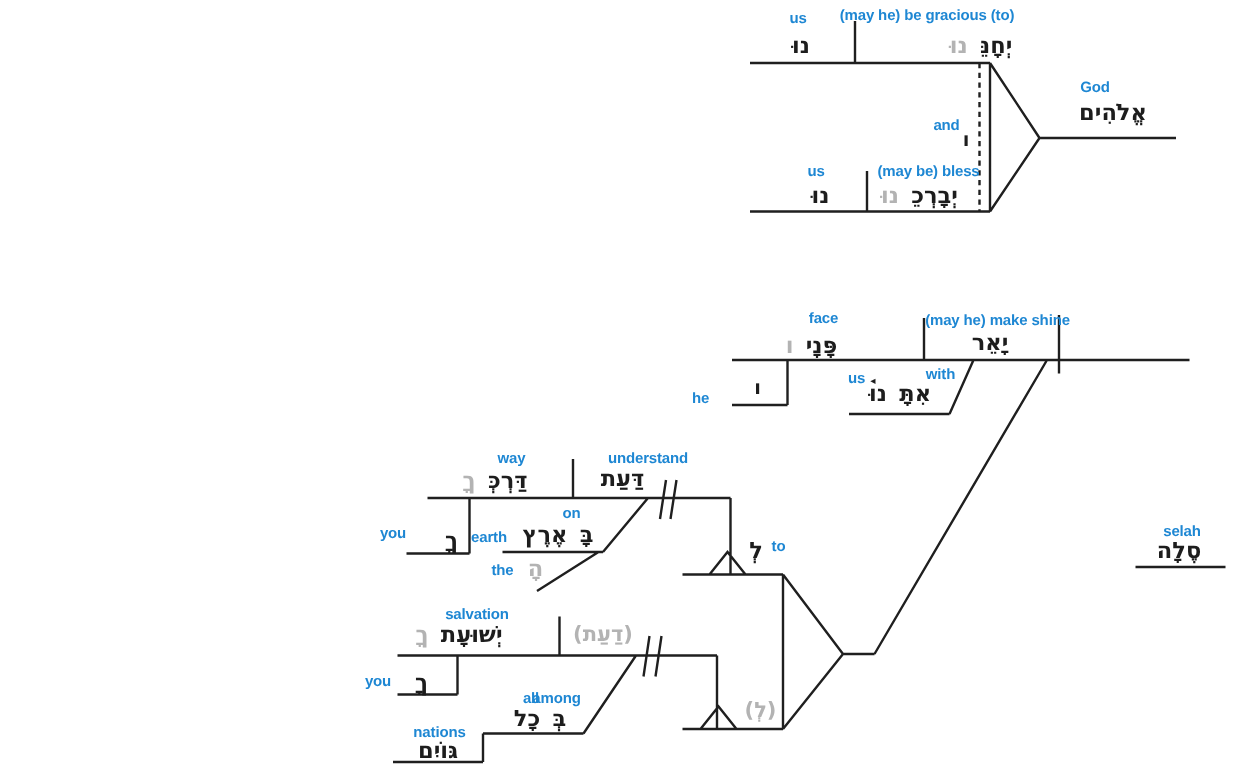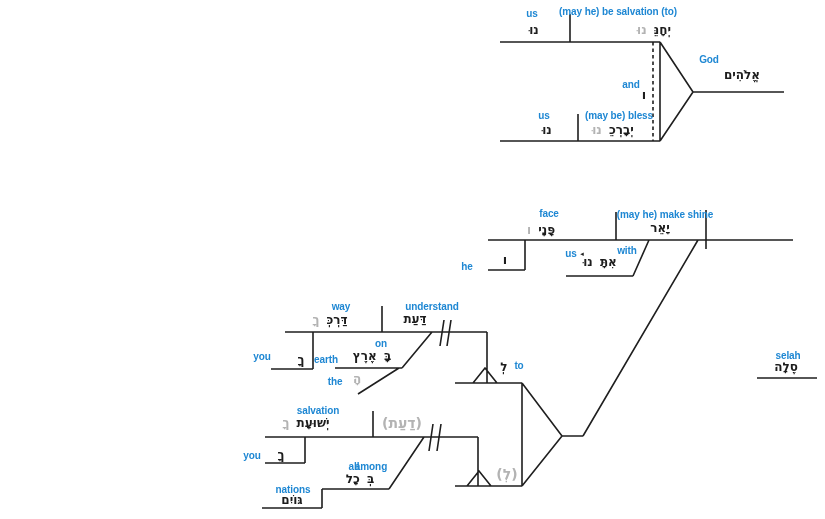--- a/index.html
+++ b/index.html
@@ -2,21 +2,21 @@
 <html><head>
 <meta charset="utf-8">
 <style>
   html,body{margin:0;padding:0;background:#fff;}
   #canvas{position:relative;width:825px;height:519px;background:#ffffff;overflow:hidden;
           font-family:"Liberation Sans",sans-serif;text-decoration:underline;}
   #lines{position:absolute;left:0;top:0;}
   .g{position:absolute;transform:translate(-50%,-50%);color:#1e87d3;font-size:10px;
      font-weight:bold;white-space:nowrap;letter-spacing:-0.1px;}
   .h,.hgroup{position:absolute;transform:translate(-50%,-50%);color:#1d1d1d;
-     font-family:"DejaVu Sans",sans-serif;font-size:12px;font-weight:bold;white-space:nowrap;}
+     font-family:"DejaVu Sans",sans-serif;font-size:15px;font-weight:bold;white-space:nowrap;}
   .hgroup{direction:rtl;unicode-bidi:isolate;}
   .hgroup > span{unicode-bidi:isolate;}
   .hgroup > span + span{margin-right:3px;}
   .hg{color:#b3b3b3;}
   .small{font-size:13px;}
   .elided{font-size:14px;}
   .marker{position:absolute;transform:translate(-50%,-50%);color:#1d1d1d;font-size:7px;}
 </style>
 </head>
 <body>
@@ -40,37 +40,37 @@
              M433 424 L429 451 M441 424 L437 451
              M424 437 L389 489 M322 489 H389 M322 489 V508 M262 508 H322
              M478 437 V486 M455 486 H522 M467 486 L479 471 L491 486
              M522 383 V486 M522 383 L562 436 M522 486 L562 436 M562 436 H583
              M757 378 H817"></path>
     <path fill="none" stroke="#1f1f1f" stroke-width="1.6" stroke-dasharray="3.5,3" d="M653 42 V141"></path>
   </svg>
 
   <span class="g" style="left:532px;top:13px">us</span>
   <span class="h" style="left:534px;top:30px">נוּ</span>
-  <span class="g" style="left:618px;top:11px">(may he) be salvation (to)</span>
+  <span class="g" style="left:618px;top:11px">(may he) be gracious (to)</span>
   <span class="hgroup" style="left:654px;top:30px">
     <span>יְחָנֵּ</span>
     <span class="hg">נוּ</span>
   </span>
 
   <span class="g" style="left:544px;top:115px">us</span>
   <span class="h" style="left:547px;top:130px">נוּ</span>
   <span class="g" style="left:619px;top:115px">(may be) bless</span>
   <span class="hgroup" style="left:613px;top:130px">
     <span>יְבָרְכֵ</span>
     <span class="hg">נוּ</span>
   </span>
 
   <span class="g" style="left:631px;top:84px">and</span>
   <span class="h small" style="left:644px;top:94px">ו</span>
-  <span class="g" style="left:709px;top:59px">God</span>
+  <span class="g" style="left:730px;top:59px">God</span>
   <span class="h" style="left:742px;top:75px">אֱלֹהִים</span>
 
   <span class="g" style="left:549px;top:213px">face</span>
   <span class="hgroup" style="left:541px;top:230px">
     <span>פָּנָי</span>
     <span class="hg">ו</span>
   </span>
   <span class="g" style="left:665px;top:214px">(may he) make shine</span>
   <span class="h" style="left:660px;top:228px">יָאֵר</span>
   <span class="g" style="left:467px;top:266px">he</span>

